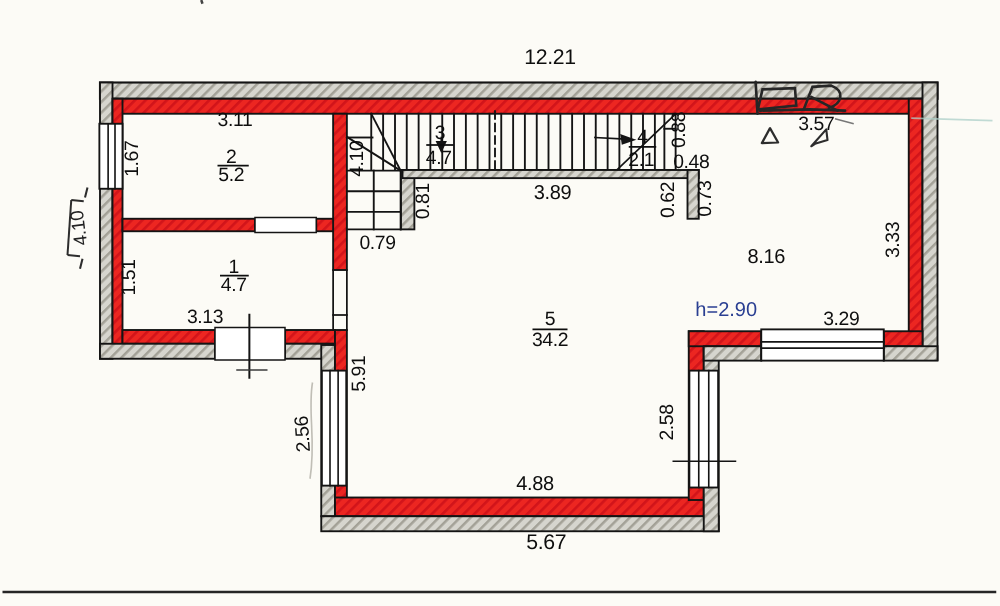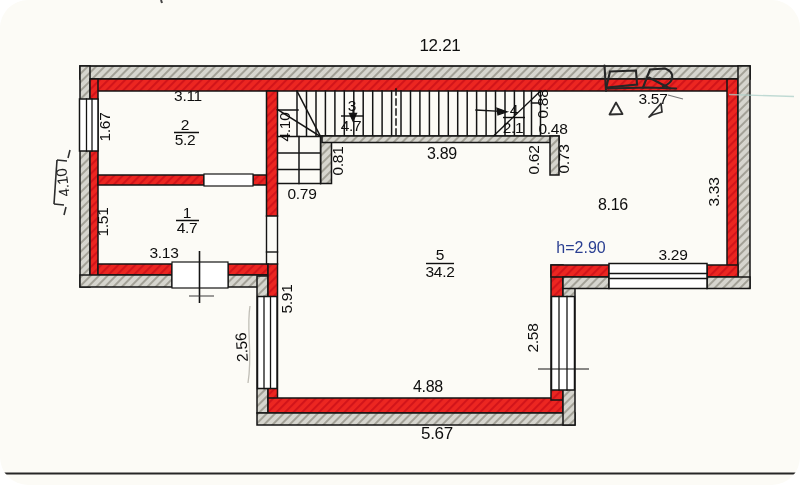--- a/index.html
+++ b/index.html
@@ -1,16 +1,16 @@
 <!DOCTYPE html>
 <html><head>
 <meta charset="utf-8">
 <style>
 html,body{margin:0;padding:0;}
-#c{position:relative;width:800px;height:485px;background:#fcfbf6;overflow:hidden;font-family:"Liberation Sans",sans-serif;border-radius:28px;}
+#c{position:relative;width:800px;height:485px;background:#fcfbf6;overflow:hidden;font-family:"Liberation Sans",sans-serif;}
 </style>
 </head>
 <body>
 <div id="c">
 <svg width="800" height="485" viewBox="0 0 800 485">
 <defs>
 <pattern id="rh" width="6" height="6" patternUnits="userSpaceOnUse" patternTransform="rotate(-45)">
 <rect width="6" height="6" fill="#ec2621"></rect>
 <rect width="6" height="2.1" fill="#d2141a"></rect>
 </pattern>

